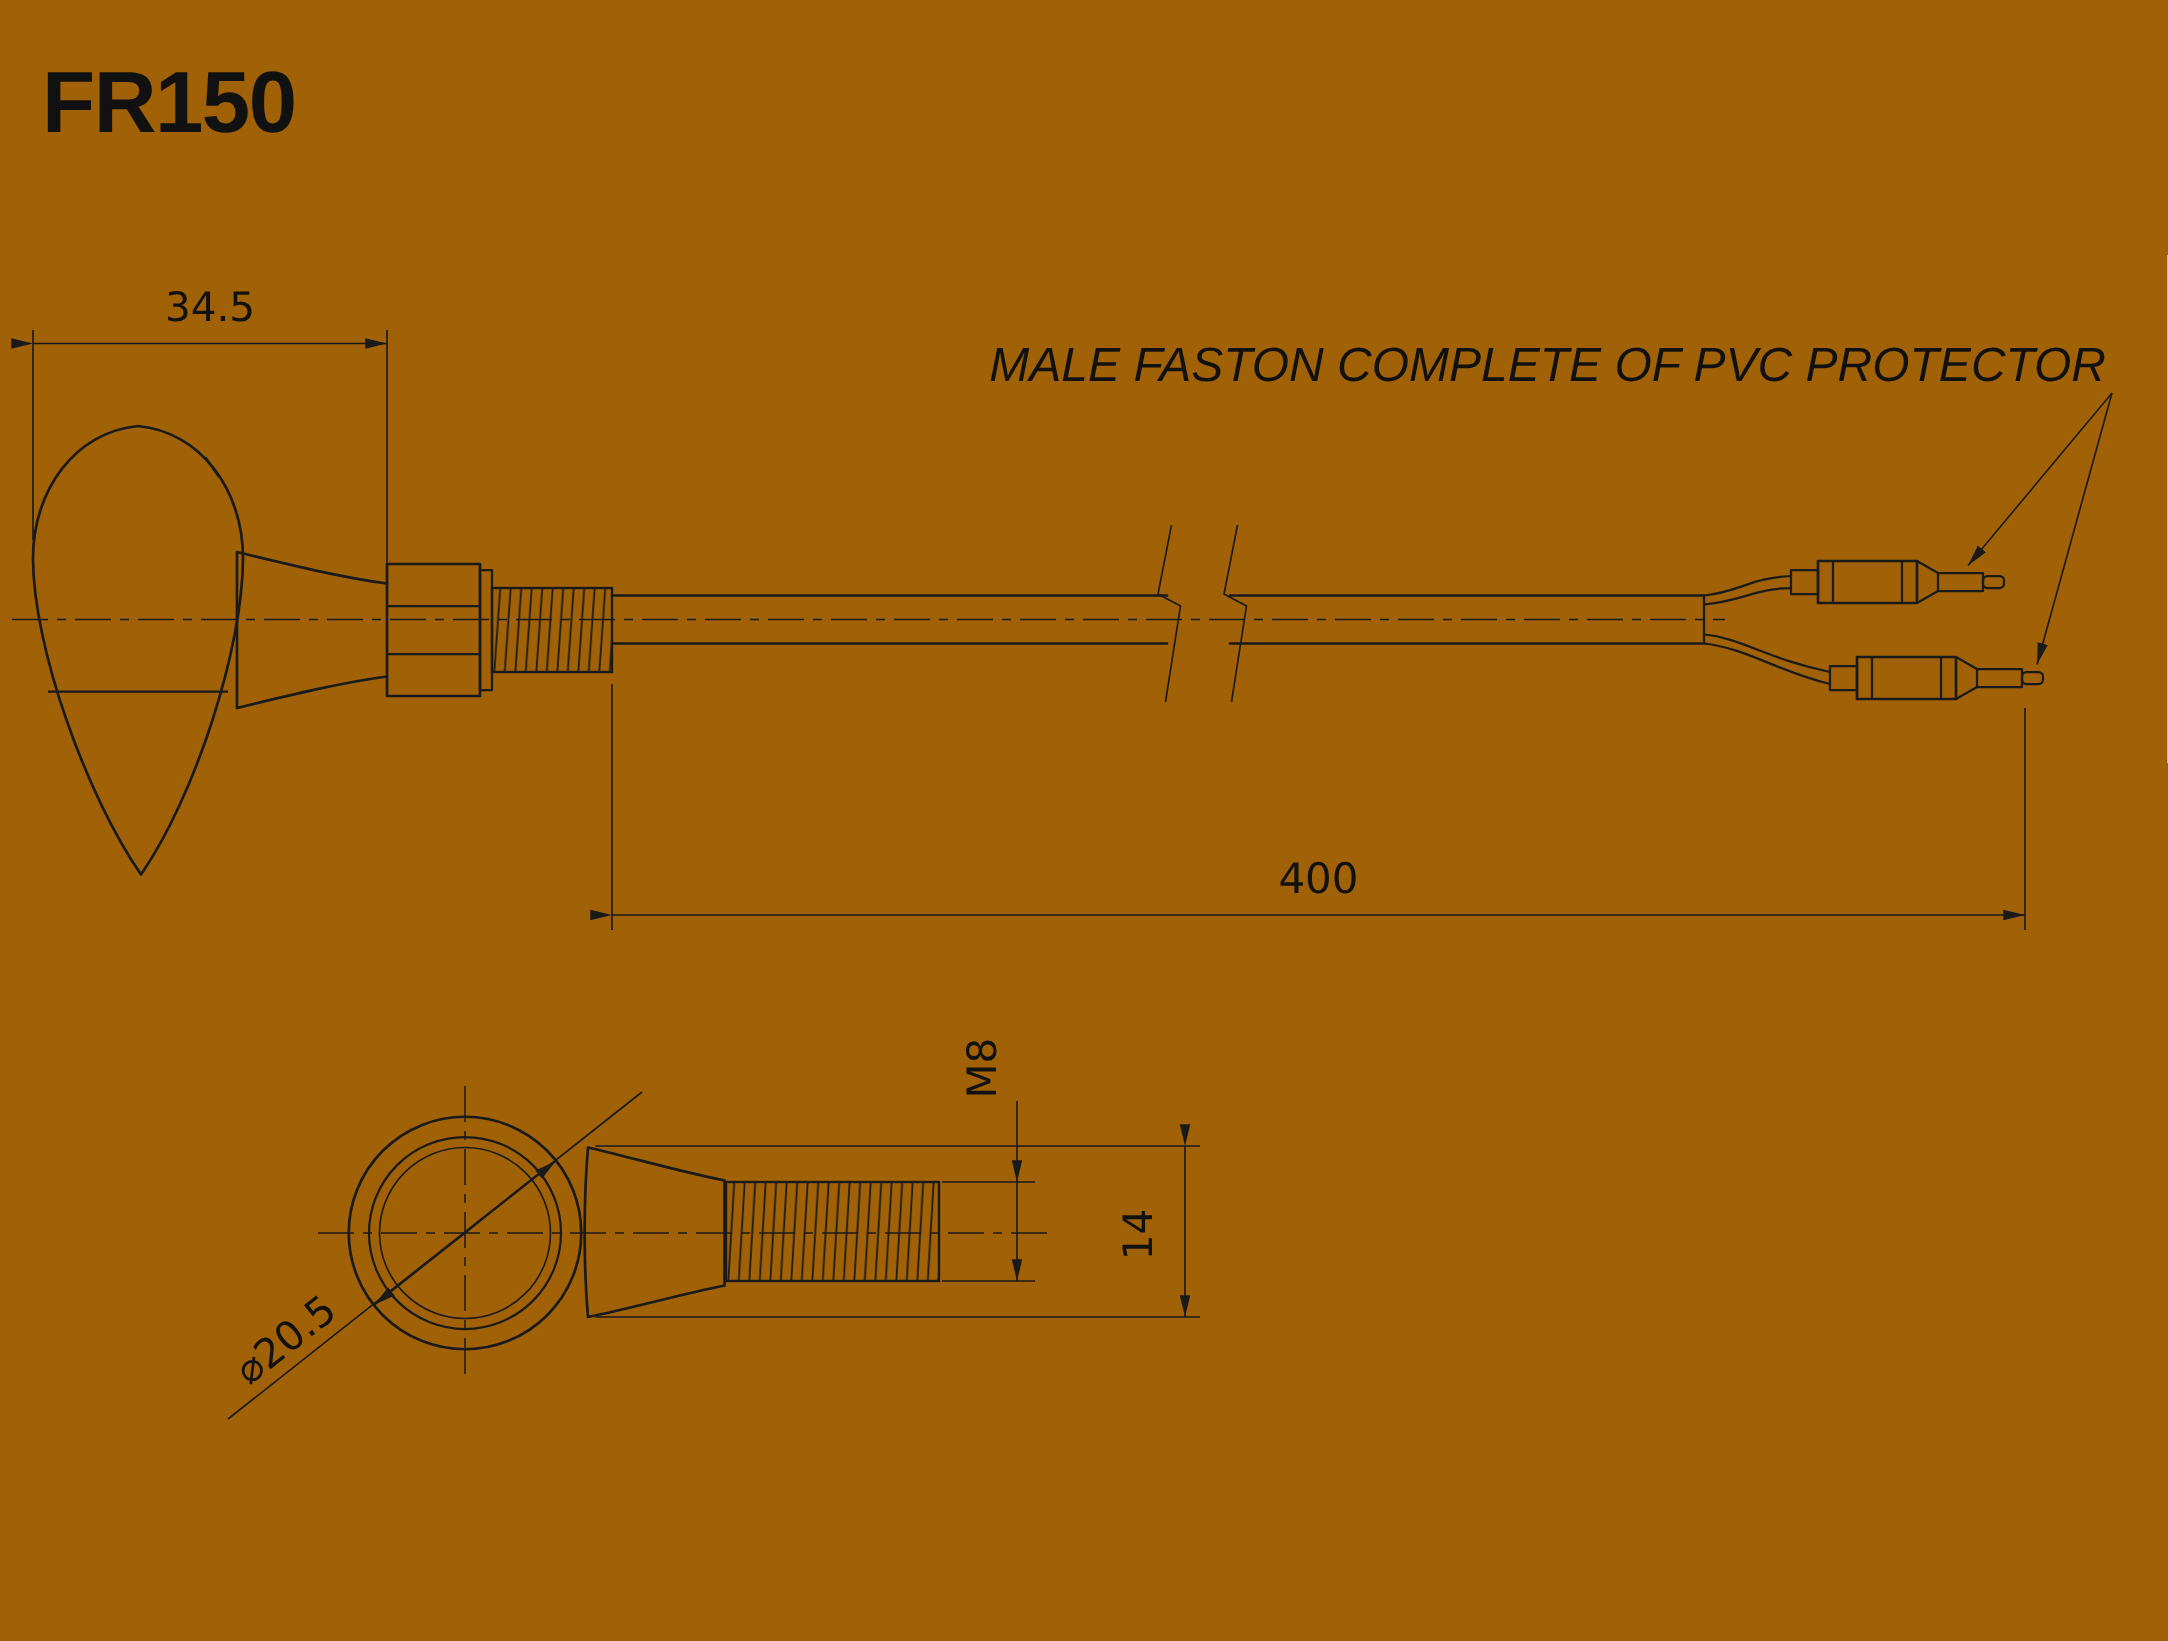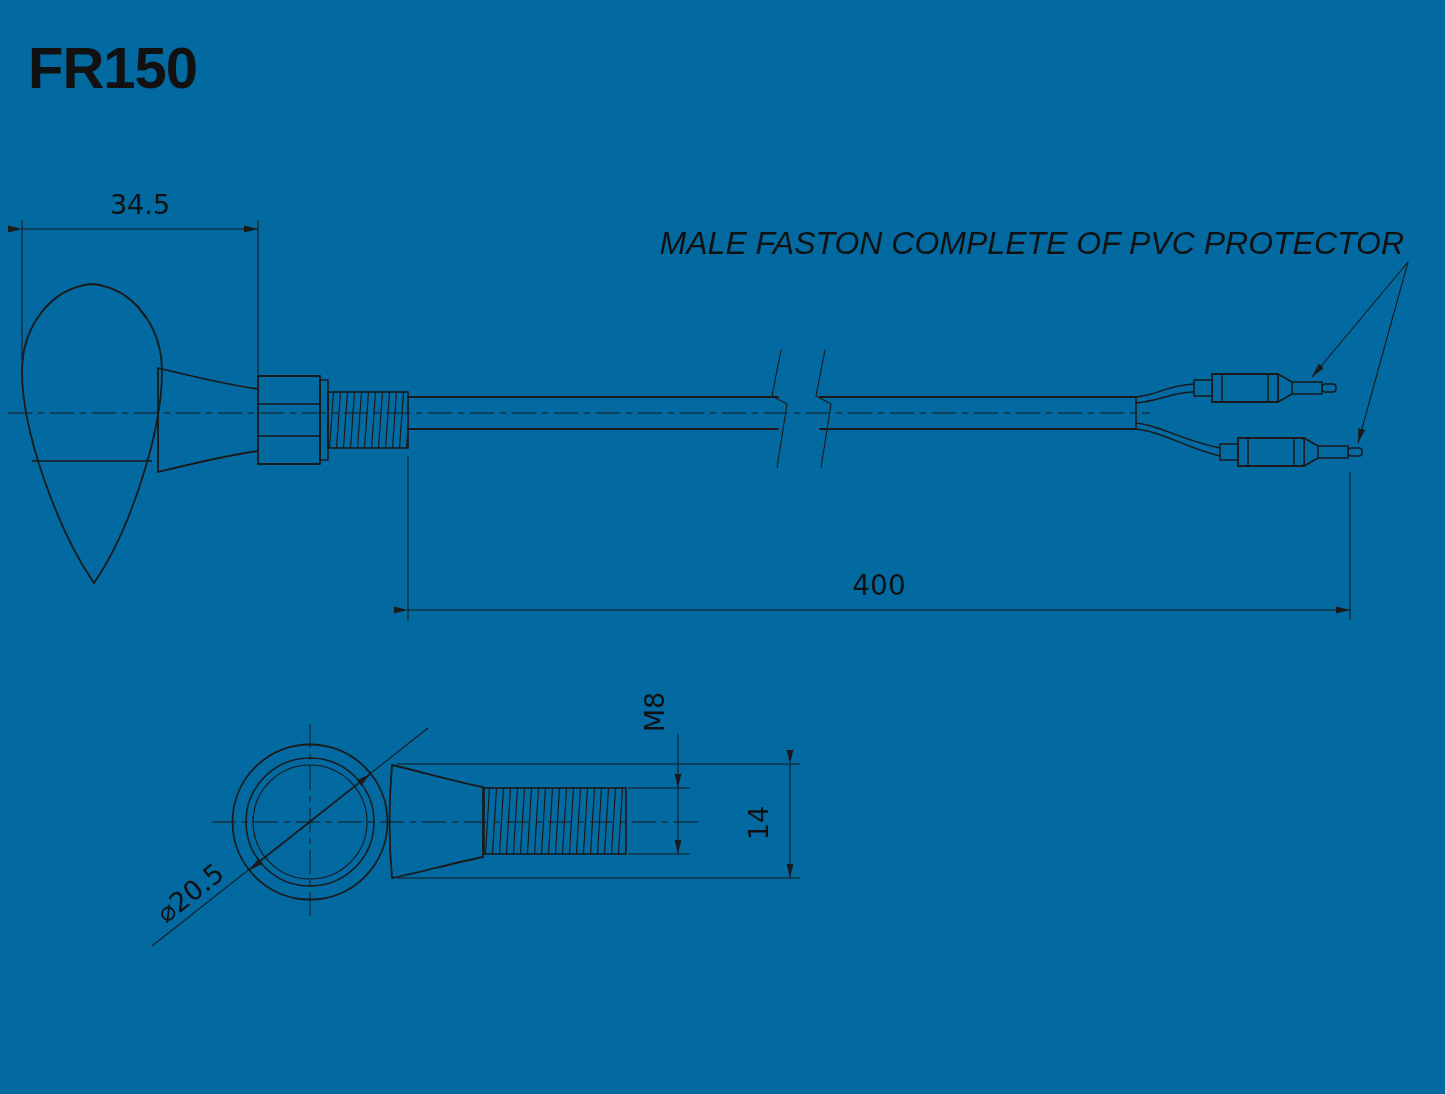--- a/index.html
+++ b/index.html
@@ -1,16 +1,16 @@
 <!DOCTYPE html>
 <html><head>
 <meta charset="utf-8">
 <style>
   html,body{margin:0;padding:0;background:#fff;}
-  #stage{position:relative;width:1445px;height:1094px;background:#0369a1;overflow:hidden;
+  #stage{position:relative;width:1445px;height:1094px;background:#a16207;overflow:hidden;
          font-family:"Liberation Sans",sans-serif;}
   svg{position:absolute;top:0;left:0;}
   .ol   {fill:none;stroke:#1a1a1a;stroke-width:1.8;stroke-linejoin:round;stroke-linecap:round;}
   .ol2  {fill:none;stroke:#1a1a1a;stroke-width:1.5;stroke-linejoin:round;}
   .thin {fill:none;stroke:#1a1a1a;stroke-width:1.1;}
   .cl   {fill:none;stroke:#1a1a1a;stroke-width:1;stroke-dasharray:24 6 6 6;}
   .dimln{fill:none;stroke:#1a1a1a;stroke-width:1.1;}
   text{fill:#111;}
   .titletxt{font-family:"Liberation Sans",sans-serif;font-weight:bold;font-size:58px;letter-spacing:-1px;}
   .dimtxt{font-family:"DejaVu Sans",sans-serif;font-size:27px;}

